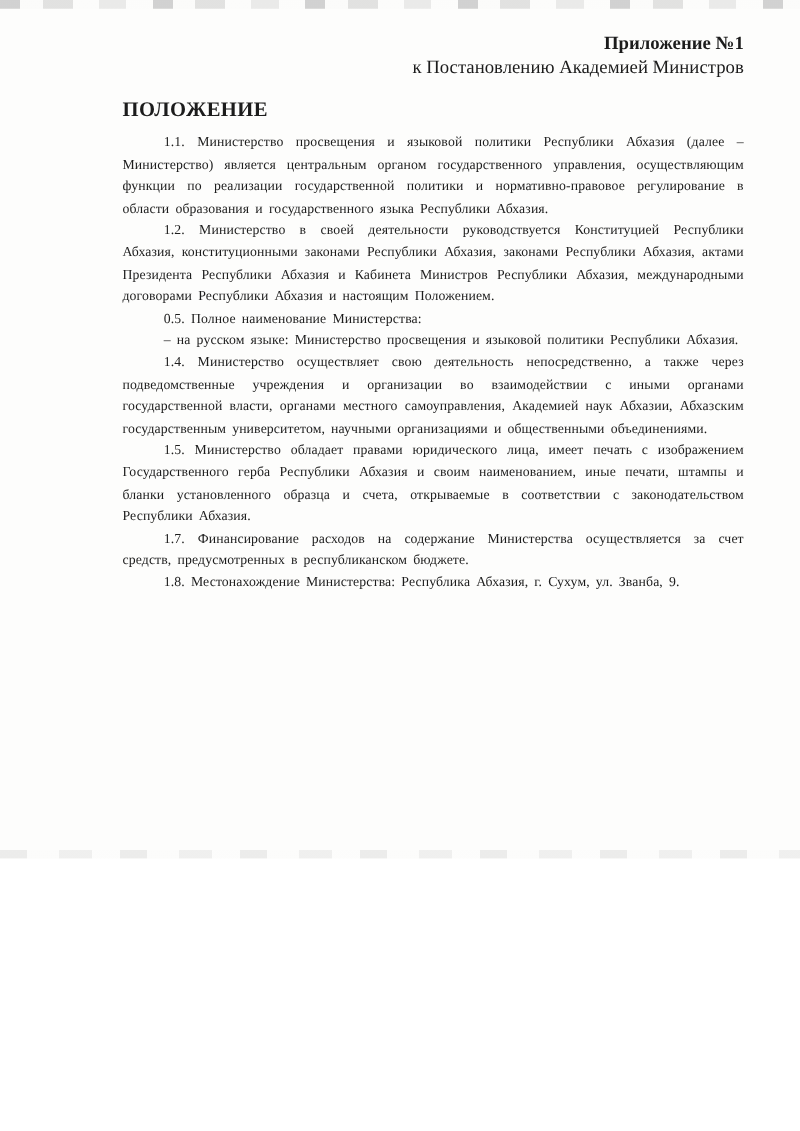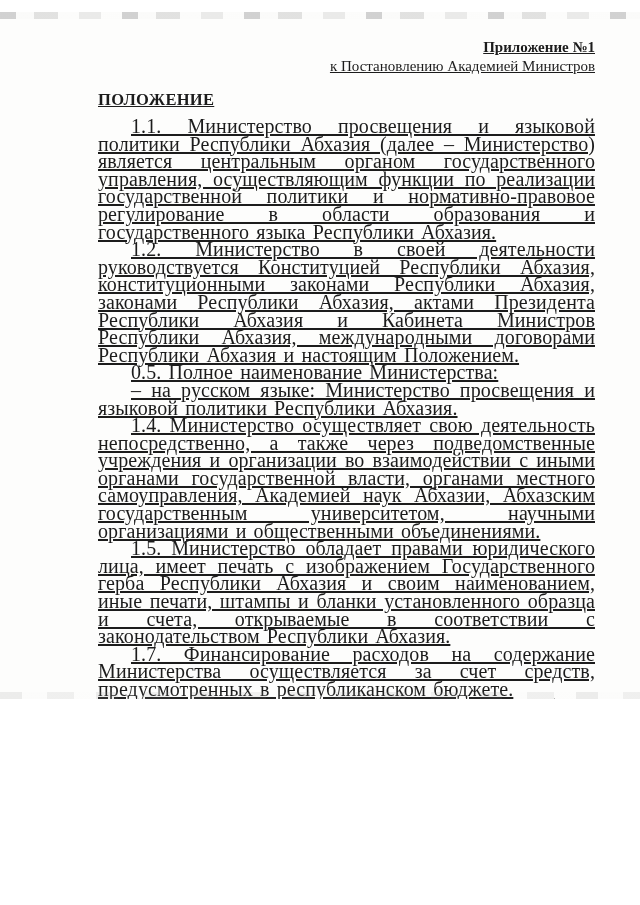--- a/index.html
+++ b/index.html
@@ -4,26 +4,25 @@
 <style>
   html, body {
     margin: 0;
     padding: 0;
     background: #ffffff;
   }
   .page {
     position: relative;
     width: 640px;
     height: 687px;
-    margin: 12px auto;
+    margin: 0 auto;
     background: #fdfdfc;
     font-family: "Liberation Serif", "DejaVu Serif", serif;
     color: #1c1c1c;
     overflow: hidden;
-    text-decoration: underline;
   }
   
   .scan-band {
     position: absolute;
     left: 0;
     right: 0;
     pointer-events: none;
     filter: blur(0.6px);
   }
   .scan-band-top {
@@ -75,21 +74,21 @@
     line-height: 20px;
   }
   .section-heading {
     margin: 13px 0 0 0;
     padding-left: 33px;
     font-size: 16px;
     font-weight: bold;
   }
   .body-text {
     margin-top: 8px;
-    font-size: 20px;
+    font-size: 11px;
     line-height: 17.6px;
     text-align: justify;
     word-spacing: 2px;
     letter-spacing: 0.1px;
   }
   .body-text p {
     margin: 0;
     text-indent: 33px;
   }
 </style>

